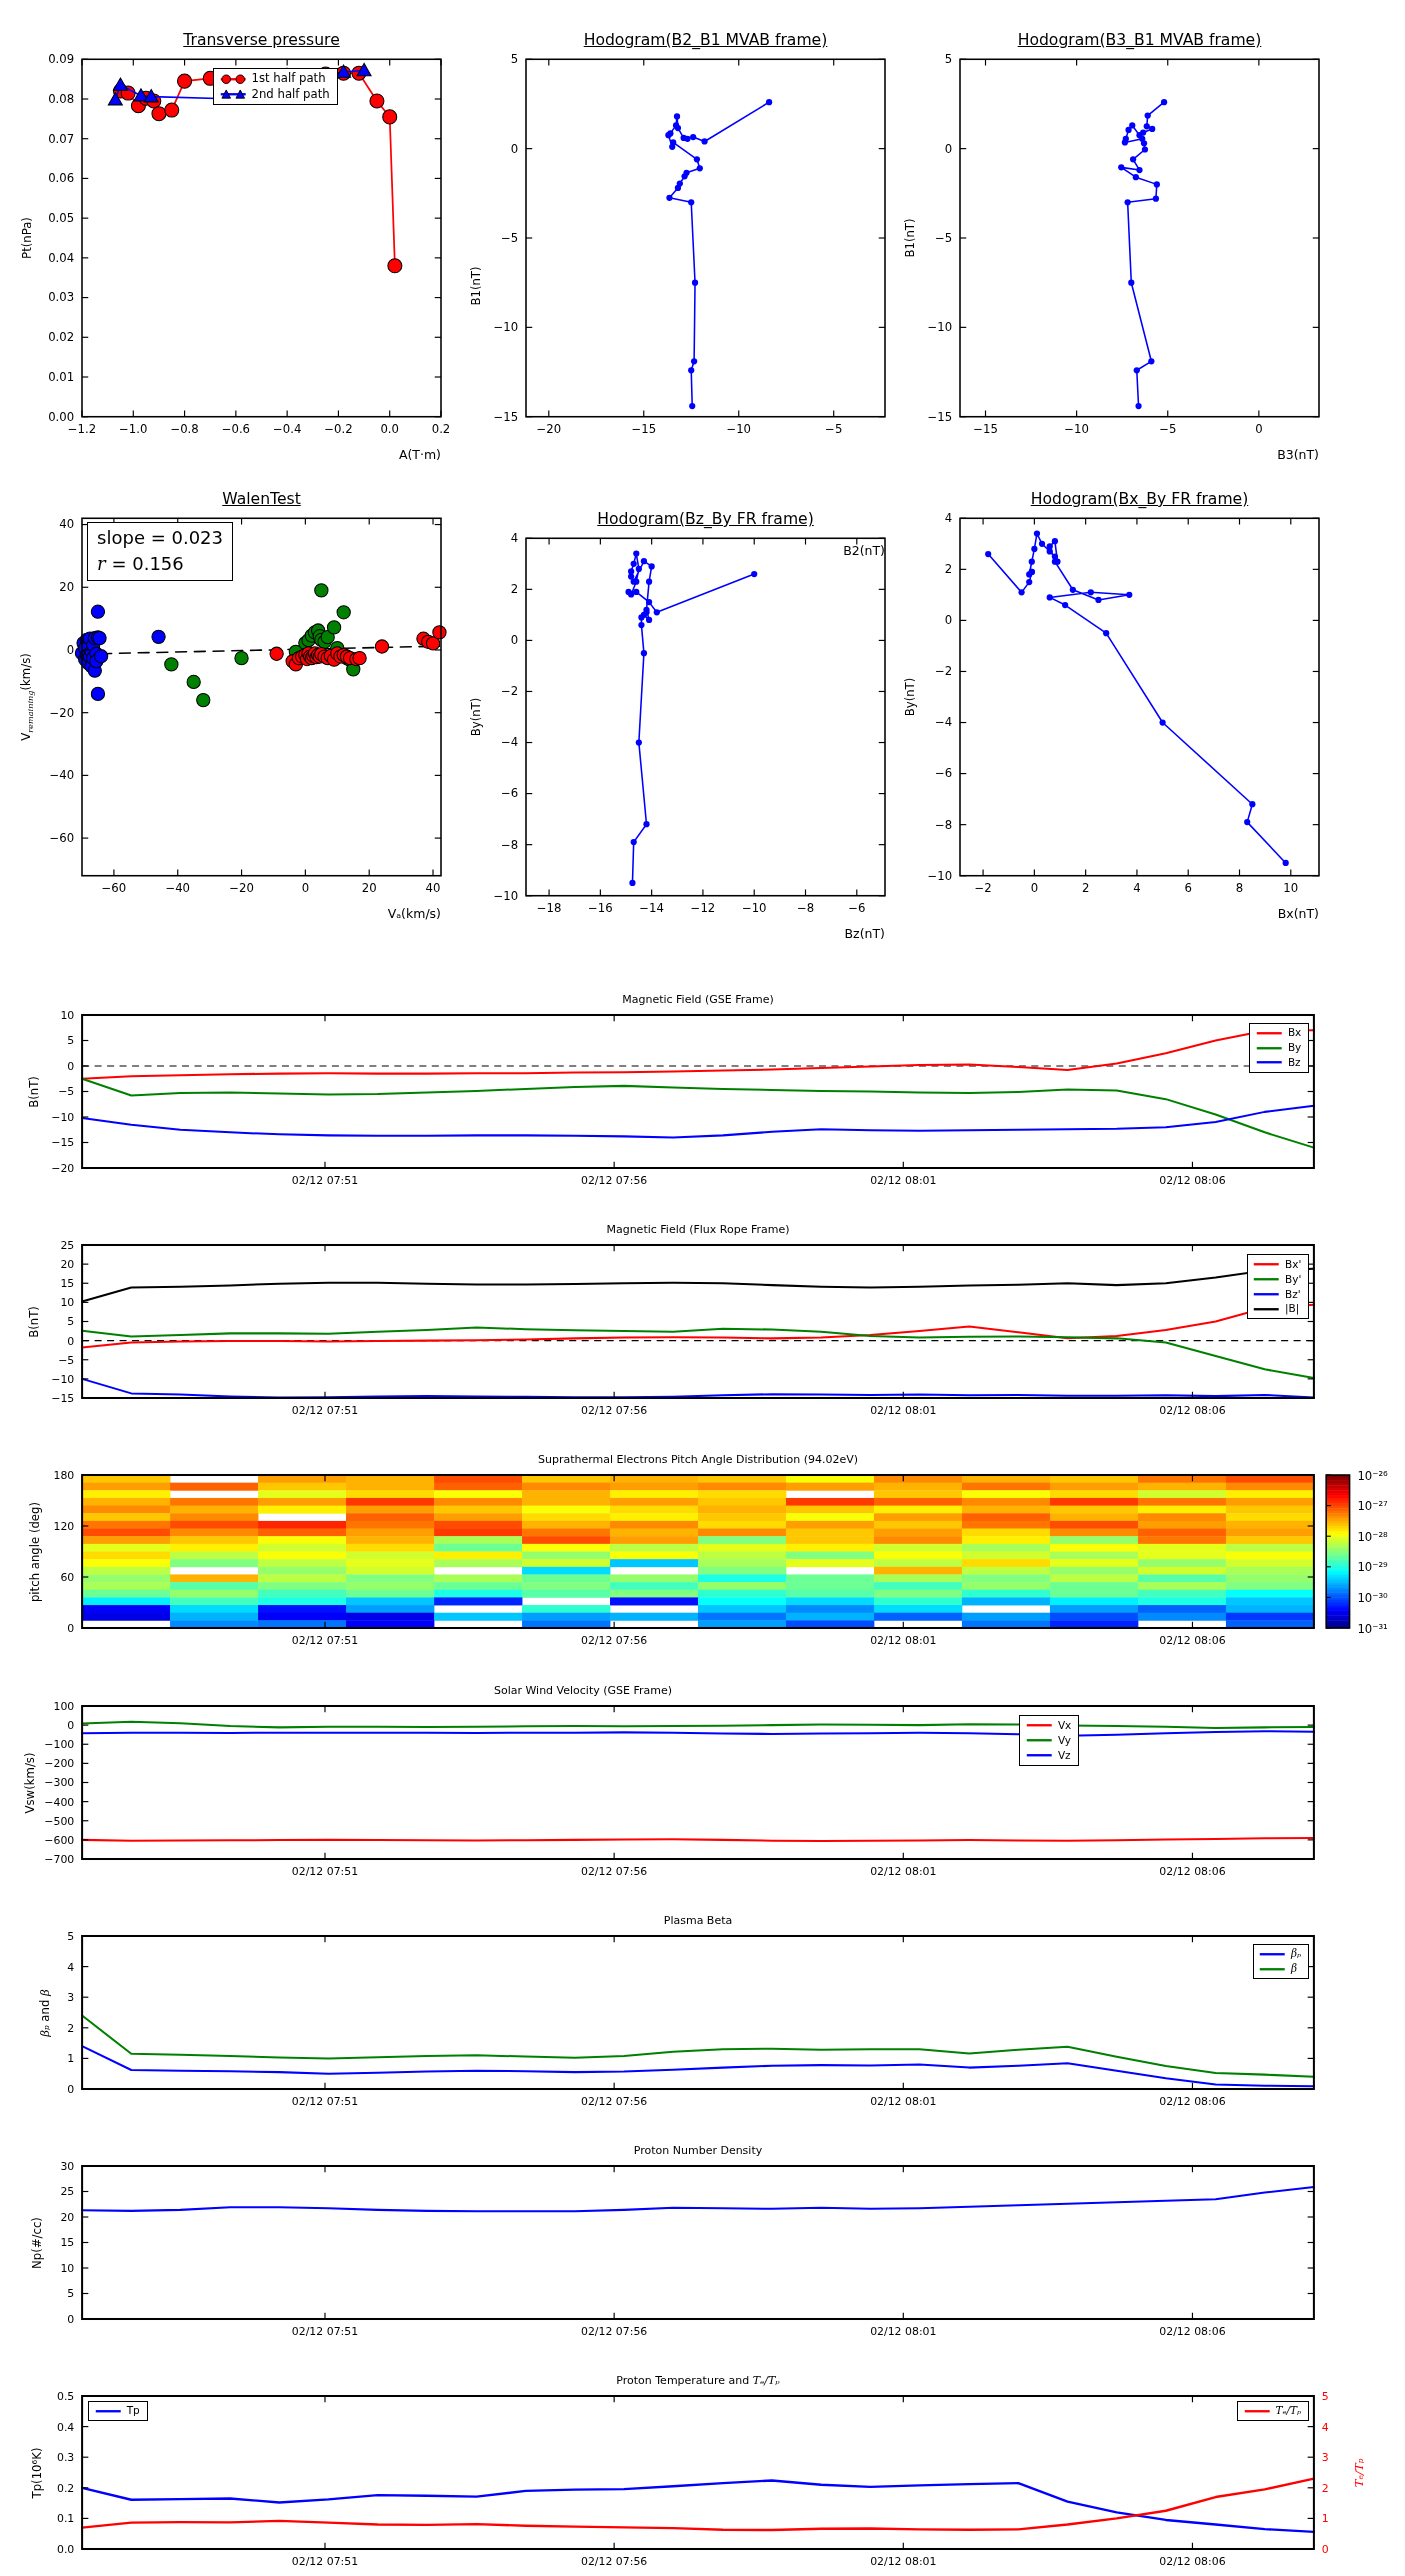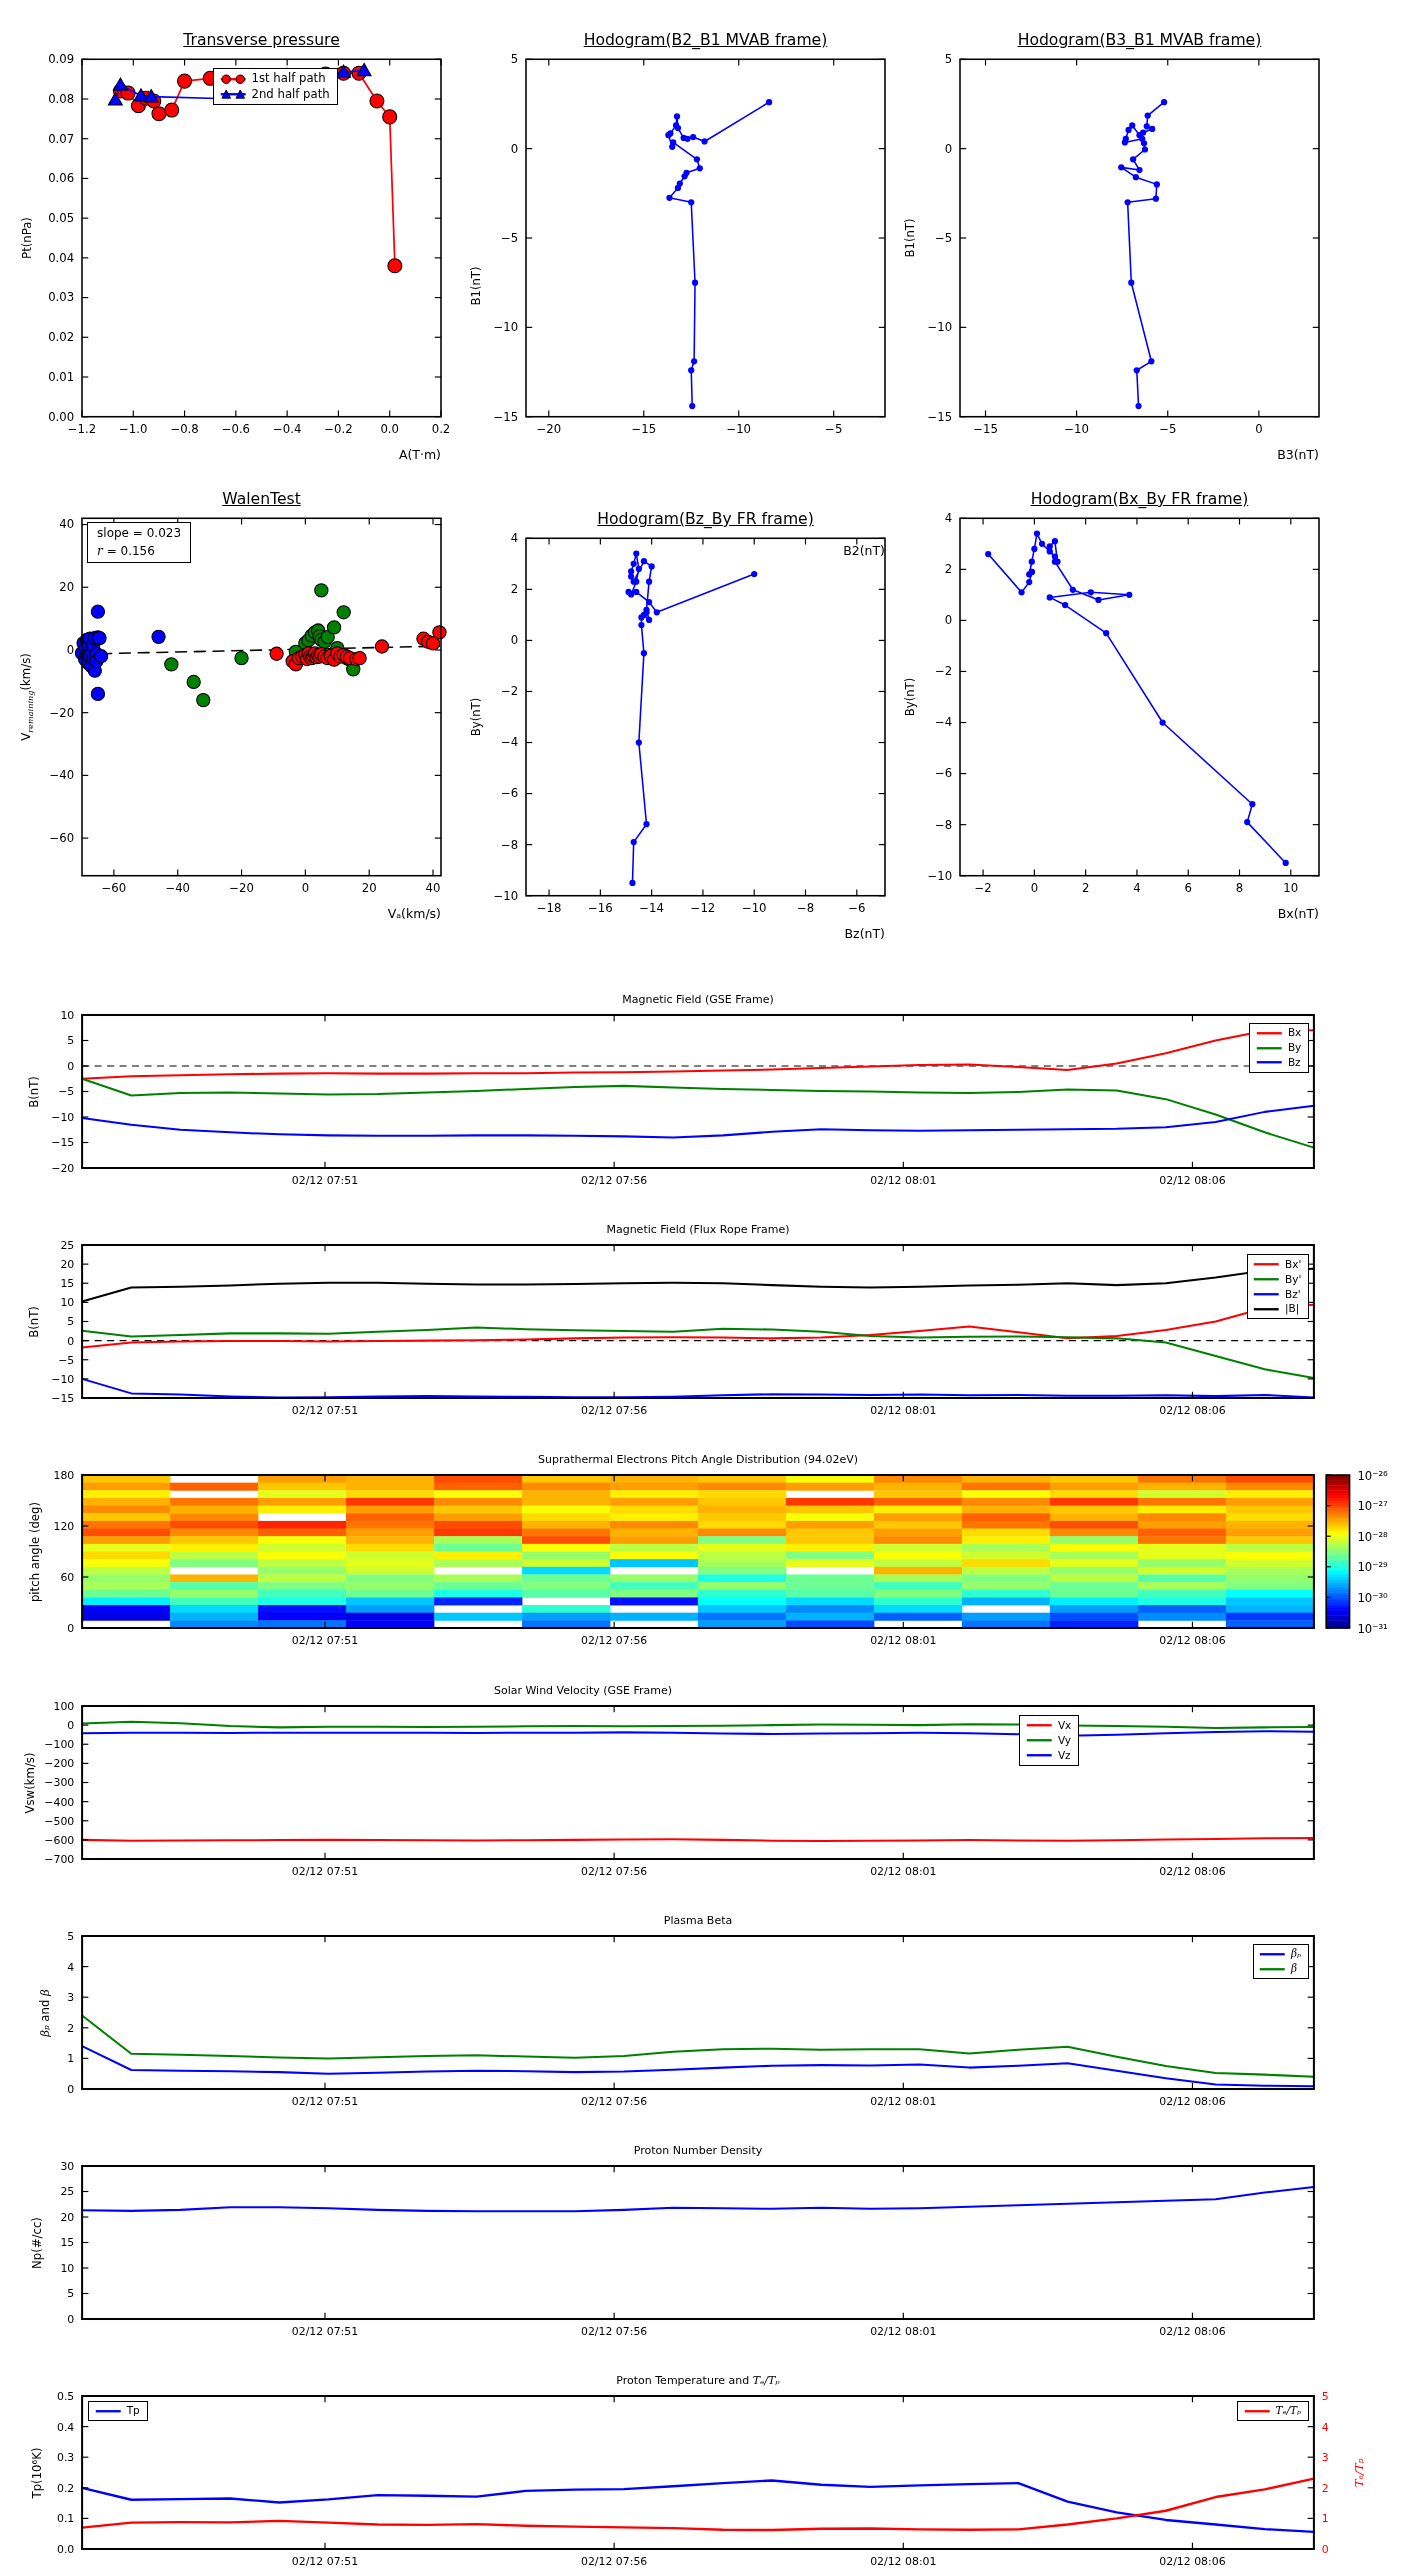--- a/index.html
+++ b/index.html
@@ -17,21 +17,21 @@
         transform:translate(50%,-50%) rotate(-90deg);}
   .xlab{position:absolute;left:0;right:0;bottom:-45px;text-align:right;font-size:12.5px;}
   .math{font-style:italic;font-family:"DejaVu Serif",serif;}
   sub{font-size:70%;}
   .legend{position:absolute;background:#fff;border:1.6px solid #000;
           padding:3.1px 7px 3.1px 5.5px;display:flex;flex-direction:column;gap:2.3px;z-index:5;}
   .legend .lrow{display:flex;align-items:center;gap:5.5px;line-height:1.1;}
   .legend .llab{font-size:10.5px;white-space:nowrap;}
   .legend-big .llab{font-size:11.7px;}
   .anno{position:absolute;left:4.7px;top:3.9px;background:#fff;border:1.6px solid #000;
-        padding:2.3px 9.4px;font-size:12px;line-height:1.45;z-index:5;white-space:nowrap;}
+        padding:2.3px 9.4px;font-size:18px;line-height:1.45;z-index:5;white-space:nowrap;}
   .cbar-wrap{position:absolute;top:0;overflow:visible;}
 </style>
 </head>
 <body>
 
 <div id="fig">
 
   <section class="plot" id="p0" style="left:82px;top:59px;width:359px;height:358px">
     <h2 class="title t-row">Transverse pressure</h2>
     <div class="ylab" style="left:-55px">Pt(nPa)</div>

